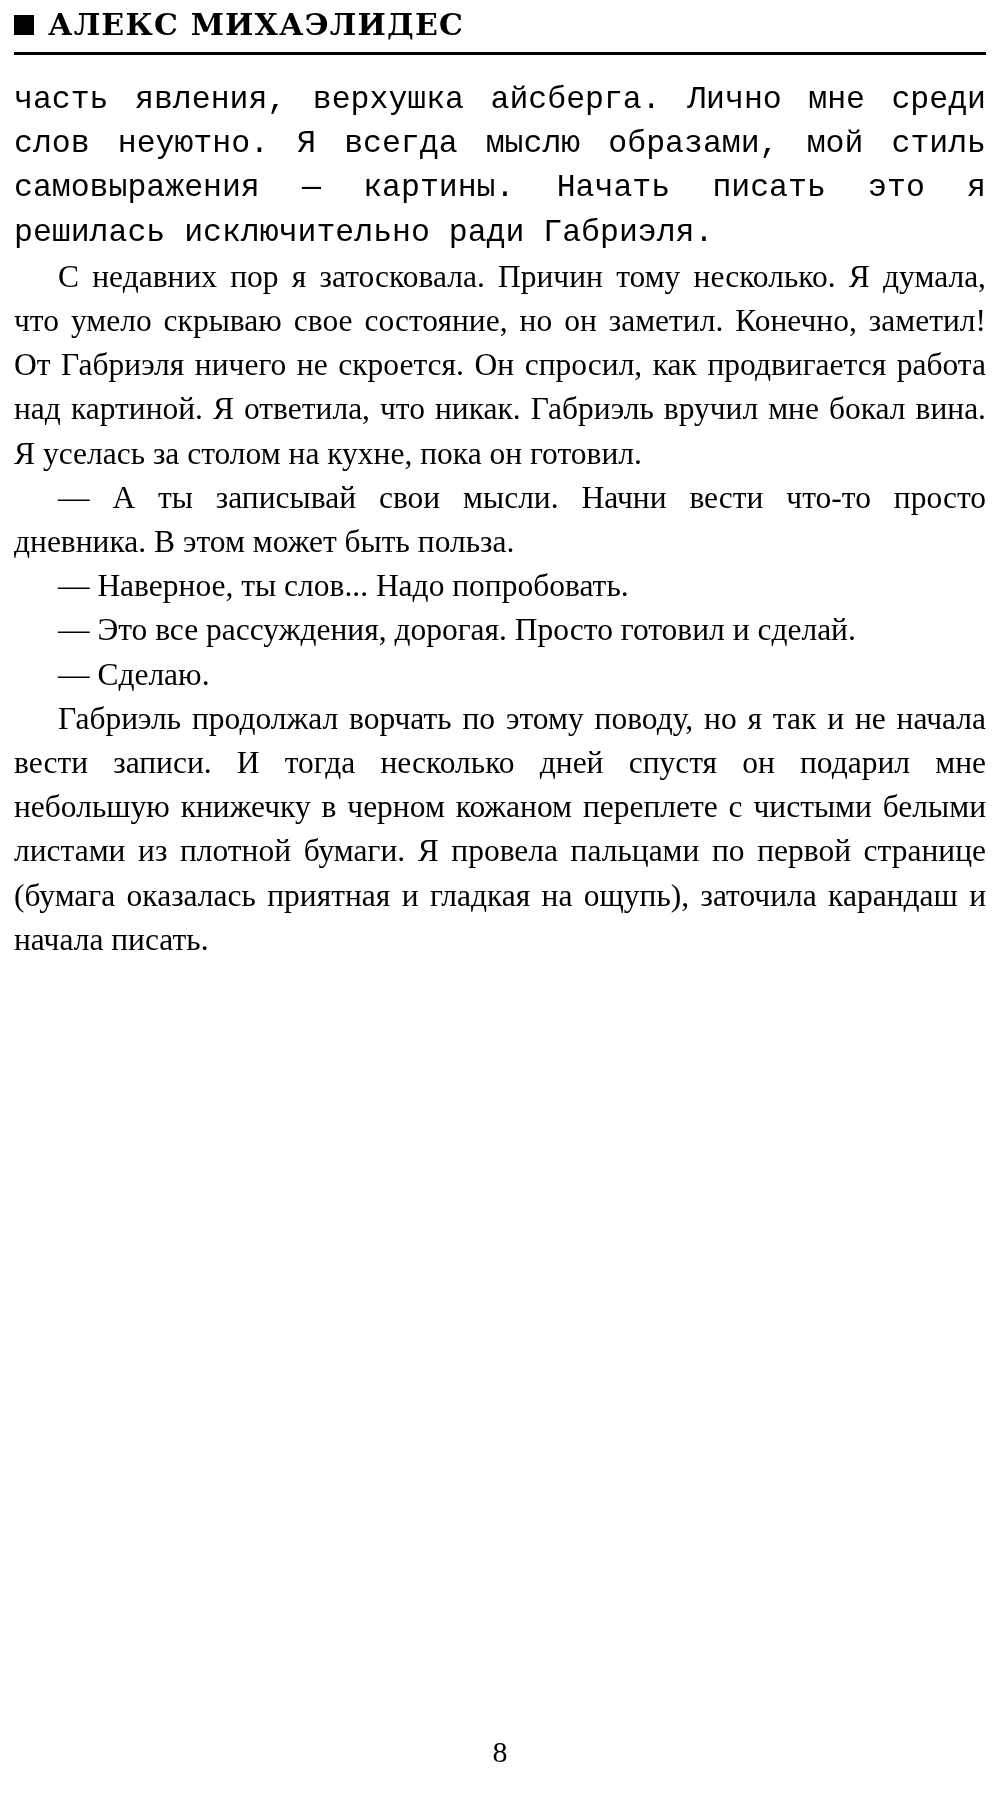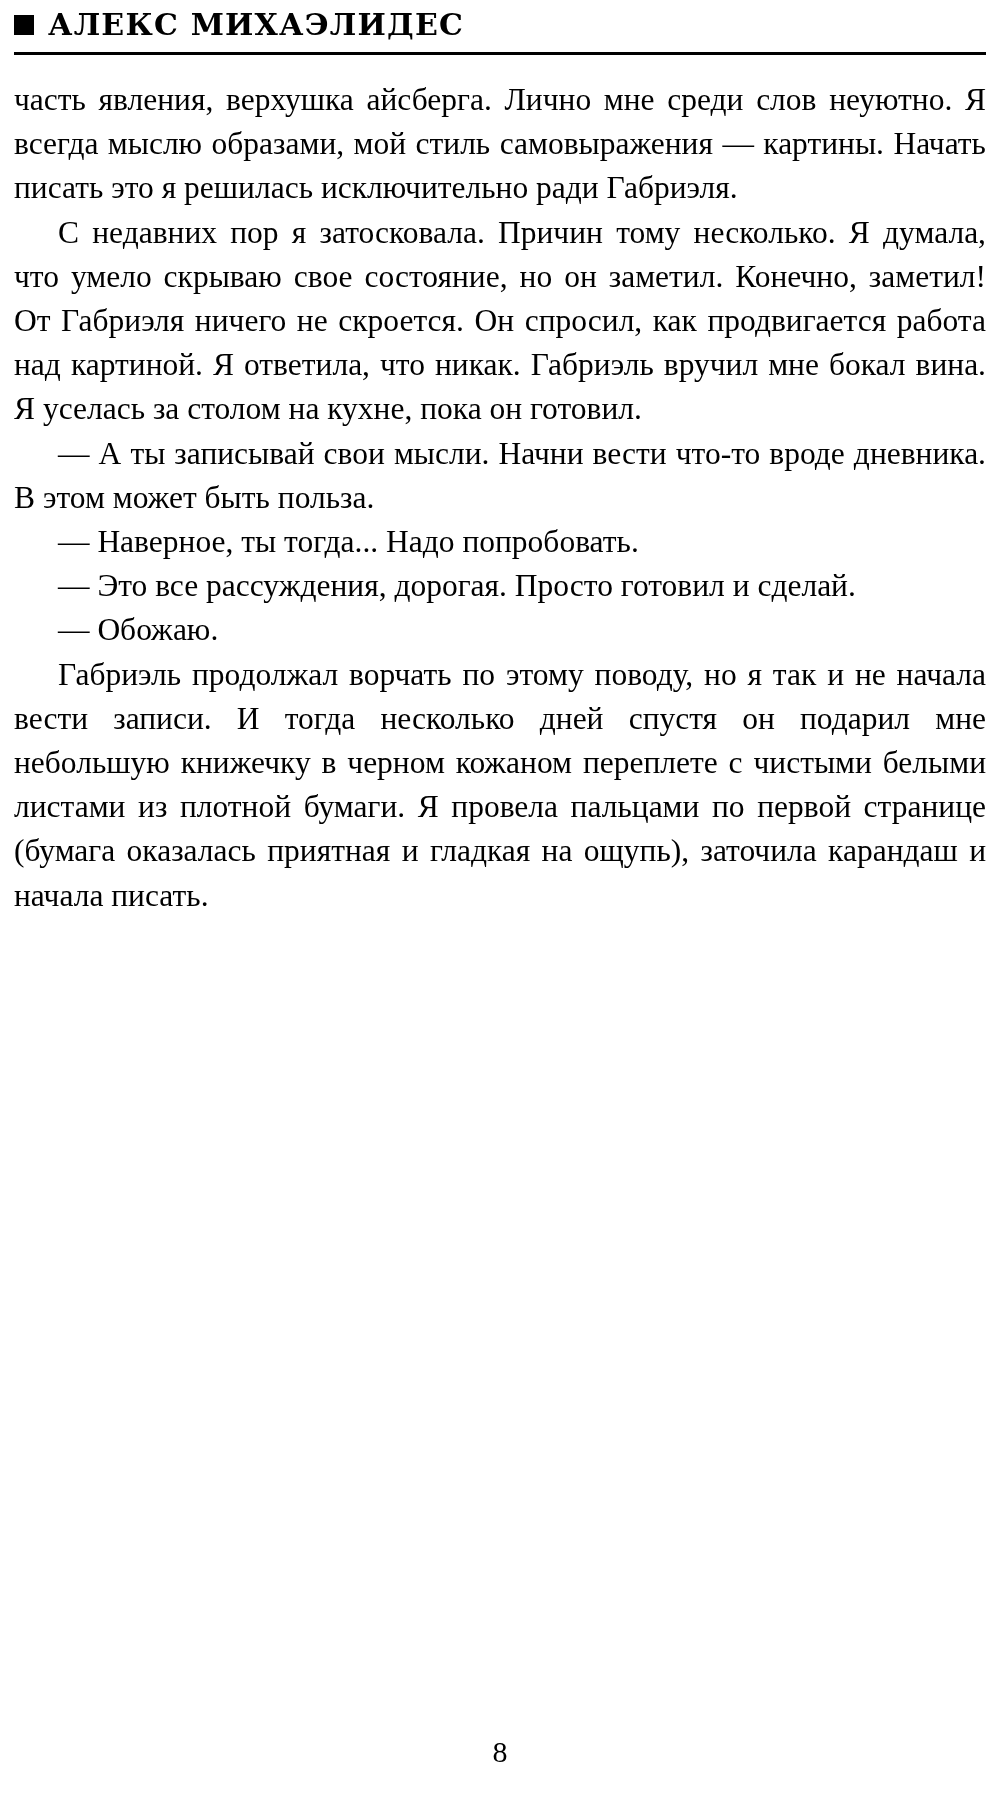--- a/index.html
+++ b/index.html
@@ -65,20 +65,21 @@
     margin: 0;
     font-size: 31.5px;
     line-height: 44.2px;
     text-align: justify;
     text-justify: inter-word;
     hyphens: manual;
     text-indent: 44px;
   }
   .body-text p.noindent {
     text-indent: 0;
+    font-family: Liberation Mono, monospace;
   }
   .page-number {
     position: absolute;
     left: 0;
     top: 1735px;
     width: 1000px;
     text-align: center;
     font-size: 30px;
     line-height: 34px;
   }
@@ -90,22 +91,22 @@
 
   <div class="header">
     <div class="header-mark"></div>
     <div class="header-title">АЛЕКС МИХАЭЛИДЕС</div>
   </div>
   <div class="header-rule"></div>
 
   <div class="body-text">
     <p class="noindent">часть явления, верхушка айсберга. Лично мне среди слов неуютно. Я всегда мыслю образами, мой стиль самовыражения — картины. Начать писать это я решилась исключительно ради Габриэля.</p>
     <p>С недавних пор я затосковала. Причин тому несколько. Я думала, что умело скрываю свое состояние, но он заметил. Конечно, заметил! От Габриэля ничего не скроется. Он спросил, как продвигается работа над картиной. Я ответила, что никак. Габриэль вручил мне бокал вина. Я уселась за столом на кухне, пока он готовил.</p>
-    <p>— А ты записывай свои мысли. Начни вести что-то вроде дневника. В этом может быть польза.</p>
-    <p>— Наверное, ты тогда... Надо попробовать.</p>
+    <p>— А ты записывай свои мысли. Начни вести что-то просто дневника. В этом может быть польза.</p>
+    <p>— Наверное, ты слов... Надо попробовать.</p>
     <p>— Это все рассуждения, дорогая. Просто готовил и сделай.</p>
-    <p>— Обожаю.</p>
+    <p>— Сделаю.</p>
     <p>Габриэль продолжал ворчать по этому поводу, но я так и не начала вести записи. И тогда несколько дней спустя он подарил мне небольшую книжечку в черном кожаном переплете с чистыми белыми листами из плотной бумаги. Я провела пальцами по первой странице (бумага оказалась приятная и гладкая на ощупь), заточила карандаш и начала писать.</p>
   </div>
 
   <div class="page-number">8</div>
 
 </div>
 
 </body></html>

